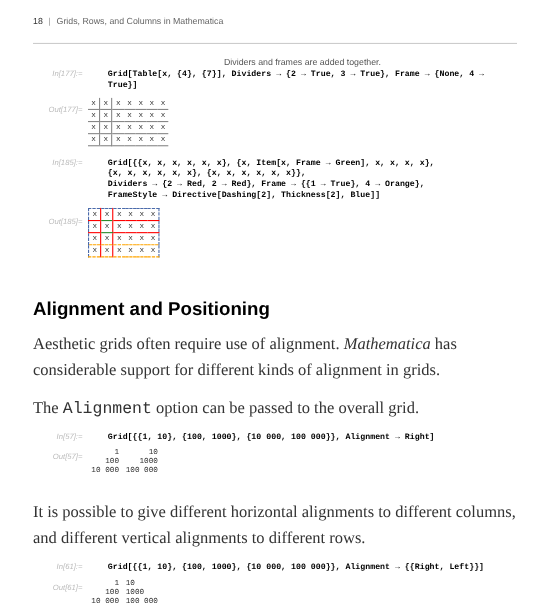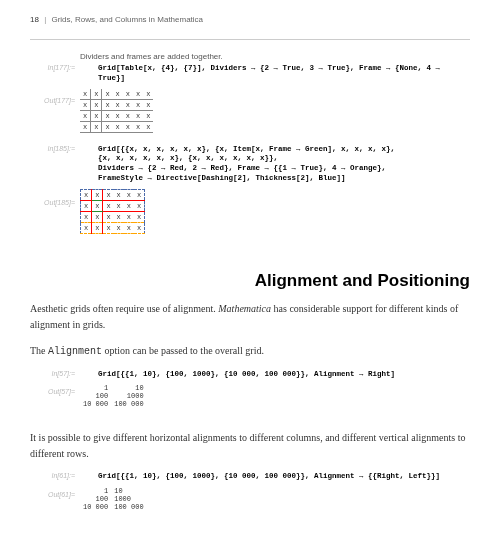--- a/index.html
+++ b/index.html
@@ -31,20 +31,21 @@
   .divider {
     border-top: 1px solid #ccc;
     margin: 3px 0 12px 0;
   }
   .caption {
     font-family: Arial, sans-serif;
     font-size: 8px;
     color: #555;
     margin-left: 50px;
     margin-bottom: 3px;
+    text-align: center;
   }
   .iolabel {
     font-family: Arial, sans-serif;
     font-size: 7px;
     color: #bbb;
     float: left;
     width: 45px;
     text-align: right;
     margin-right: 5px;
     font-style: italic;
@@ -58,36 +59,35 @@
     line-height: 1.3;
     margin-bottom: 5px;
   }
   .output {
     margin-left: 50px;
     margin-bottom: 12px;
     font-family: 'Courier New', monospace;
     font-size: 7px;
   }
   .body-text {
-    font-size: 10px;
+    font-size: 15px;
     line-height: 1.6;
     margin: 10px 0;
     color: #333;
   }
   .body-text .mono {
     font-family: 'Courier New', monospace;
     text-align: right;
   }
   h2 {
     font-family: Arial, sans-serif;
     font-size: 17px;
     font-weight: bold;
     margin: 25px 0 10px 0;
     color: #000;
-    text-align: right;
   }
   .italic {
     font-style: italic;
   }
   table.xgrid {
     border-collapse: collapse;
     font-family: 'Courier New', monospace;
     font-size: 7px;
   }
   table.xgrid td {

